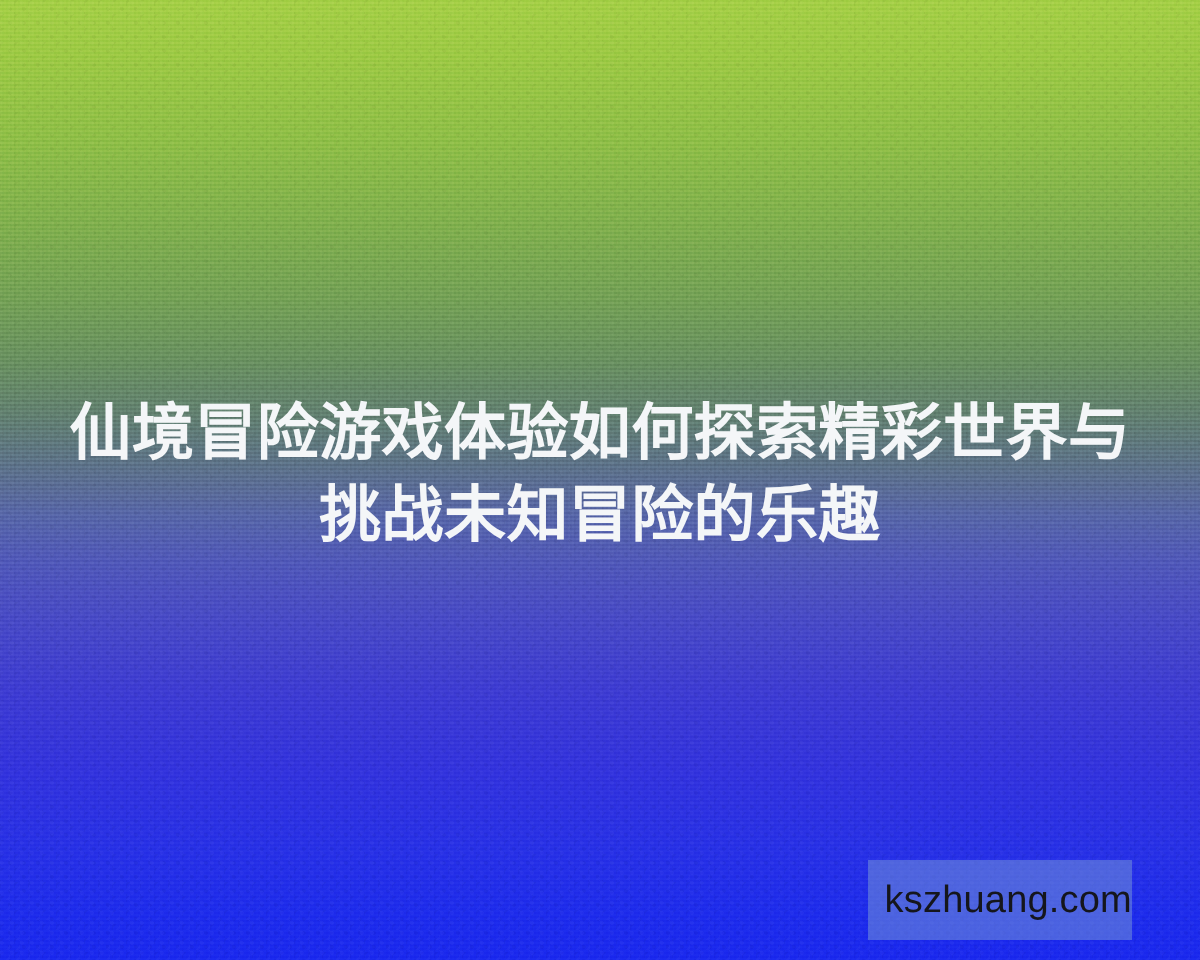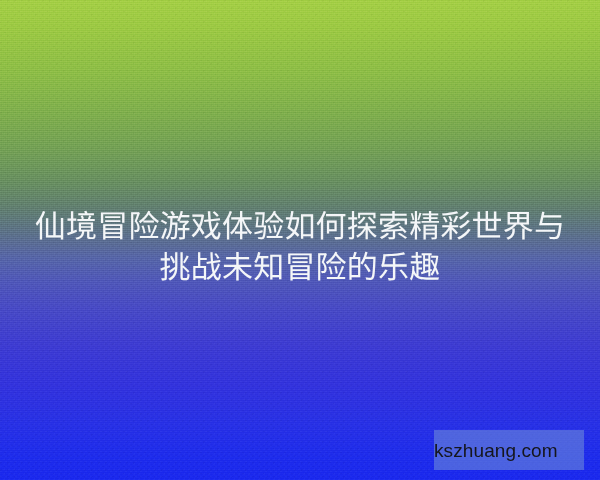--- a/index.html
+++ b/index.html
@@ -83,38 +83,37 @@
     position: absolute;
     left: 0;
     right: 0;
     top: 196px;
     padding: 0 22px;
     box-sizing: border-box;
     text-align: center;
     color: #f4f6f8;
     font-size: 31px;
     line-height: 41px;
-    font-weight: 400;
+    font-weight: 700;
     letter-spacing: 0.2px;
     white-space: pre-wrap;
     text-rendering: optimizeLegibility;
-    margin-top: 10px;
   }
 
   
   #watermark {
     position: absolute;
     left: 434px;
     top: 430px;
-    width: 150px;
+    width: 132px;
     height: 40px;
     background: rgba(118, 150, 214, 0.52);
     display: flex;
     align-items: center;
-    justify-content: flex-start;
+    justify-content: flex-end;
   }
   #watermark-text {
     color: #15161c;
     font-size: 19px;
     line-height: 19px;
     font-weight: 400;
     letter-spacing: 0.1px;
     font-family: "Liberation Sans", "DejaVu Sans", sans-serif;
   }
 </style>

